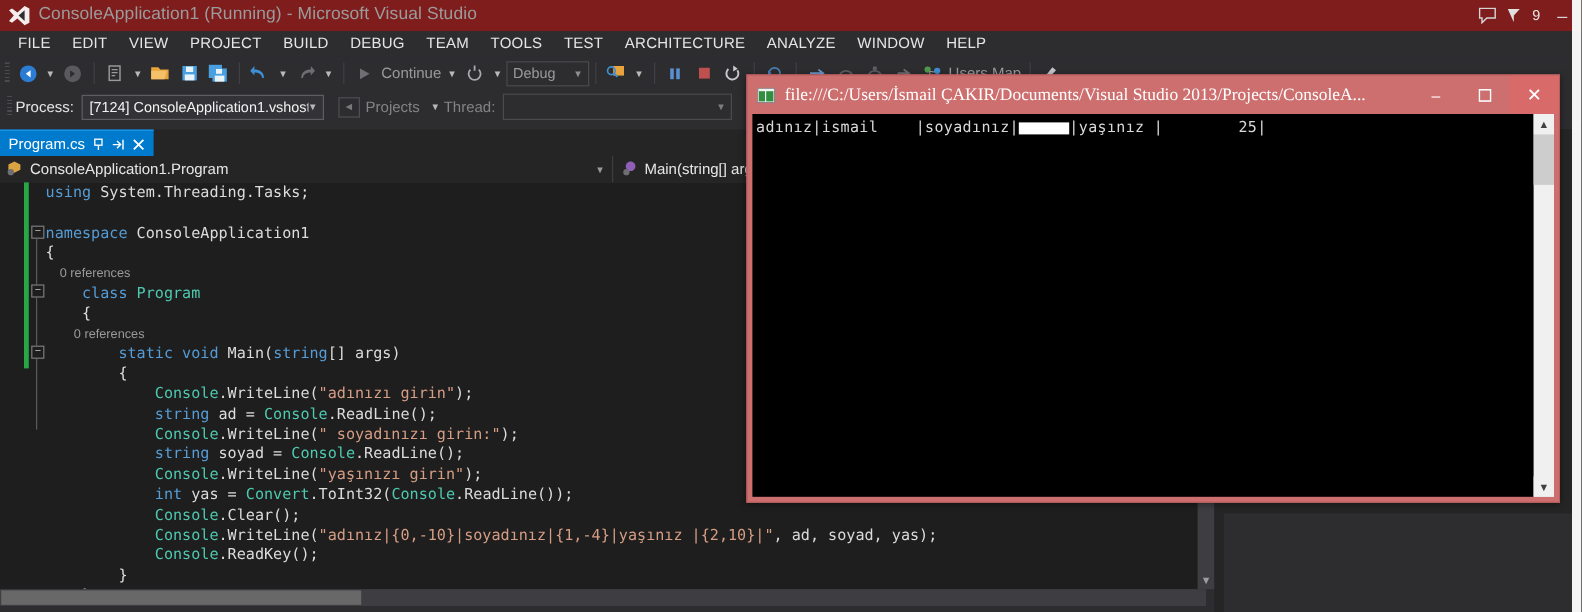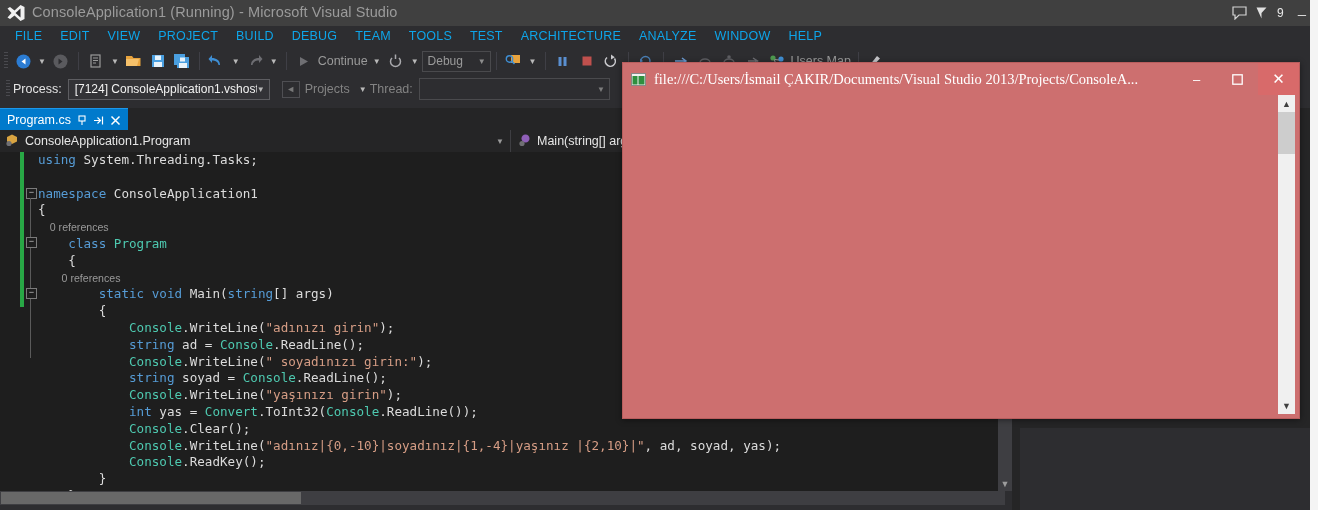--- a/index.html
+++ b/index.html
@@ -6,39 +6,39 @@
   body{
     width:1318px;height:510px;overflow:hidden;position:relative;
     font-family:"Liberation Sans", sans-serif;
     font-size:12px;color:#f1f1f1;
     -webkit-font-smoothing:antialiased;
   }
   
   #vs-shell{position:absolute;inset:0;background:#2d2d30;}
 
   
-  #title-bar{position:absolute;left:0;top:0;width:1318px;height:26px;background:#404040;}
+  #title-bar{position:absolute;left:0;top:0;width:1318px;height:26px;background:#7f1d1d;}
   #vs-logo{position:absolute;left:6px;top:3px;width:20px;height:20px;}
   #app-title{position:absolute;left:32px;top:4px;font-size:14.5px;color:#9b9b9b;
              letter-spacing:.1px;white-space:nowrap;}
   #title-right{position:absolute;right:0;top:0;height:26px;display:flex;align-items:center;gap:8px;padding-right:6px;}
   .ti{color:#d0d0d0;display:flex;align-items:center;}
   #feedback-count{font-size:12px;color:#e8e8e8;margin-left:1px;}
   #quick-launch{position:relative;width:190px;height:18px;background:#3f3f41;
     border:1px solid #5a5a5c;display:flex;align-items:center;}
   #quick-launch input{background:transparent;border:0;outline:0;color:#c8c8c8;
     font-size:12.5px;font-family:"Liberation Sans",sans-serif;width:160px;padding-left:6px;}
   #quick-launch input::placeholder{color:#a0a0a0;}
   #ql-search-icon{position:absolute;right:4px;top:1px;color:#d5d5d5;font-size:13px;}
   #win-min{color:#d8d8d8;font-size:15px;padding:0 6px;}
 
   
   #menu-bar{position:absolute;left:0;top:26px;width:1318px;height:20px;
     display:flex;align-items:center;padding-left:6px;background:#2d2d30;}
-  .menu-item{font-size:12.5px;color:#0ea5e9;padding:1px 9px;white-space:nowrap;
+  .menu-item{font-size:12.5px;color:#e5e5e5;padding:1px 9px;white-space:nowrap;
     letter-spacing:.2px;}
 
   
   #toolbar{position:absolute;left:0;top:47px;width:1318px;height:28px;background:#2d2d30;
     display:flex;align-items:center;padding-left:4px;}
   .tb-sep{width:1px;height:18px;background:#3f3f46;margin:0 5px;}
   .tb-grip{width:4px;height:18px;margin-right:3px;
     background:repeating-linear-gradient(to bottom,#4a4a4f 0 1px,transparent 1px 3px);}
   .tb-btn{height:22px;min-width:20px;display:flex;align-items:center;justify-content:center;
     padding:0 2px;color:#d6d6d6;}
@@ -440,20 +440,23 @@
       <span class="cbtn" id="con-min">–</span>
       <span class="cbtn" id="con-max">
         <svg width="11" height="11" viewBox="0 0 11 11">
             <rect x="0.8" y="0.8" width="9.4" height="9.4" fill="none" stroke="#ffffff" stroke-width="1.3"></rect>
           </svg>
       </span>
       <span class="cbtn" id="con-close">✕</span>
     </div>
   </div>
 
+  <div id="con-body">
+    <div id="con-text"><span>adınız|ismail    |soyadınız|</span><span class="redact" style="width:42px"></span><span>|yaşınız |        25|</span></div>
+  </div>
 
   <div id="con-scroll">
     <div class="cs-arrow" id="cs-up">▲</div>
     <div id="cs-thumb"></div>
     <div class="cs-arrow" id="cs-down">▼</div>
   </div>
 </div>
 
 <div id="desktop-edge"></div>
 

